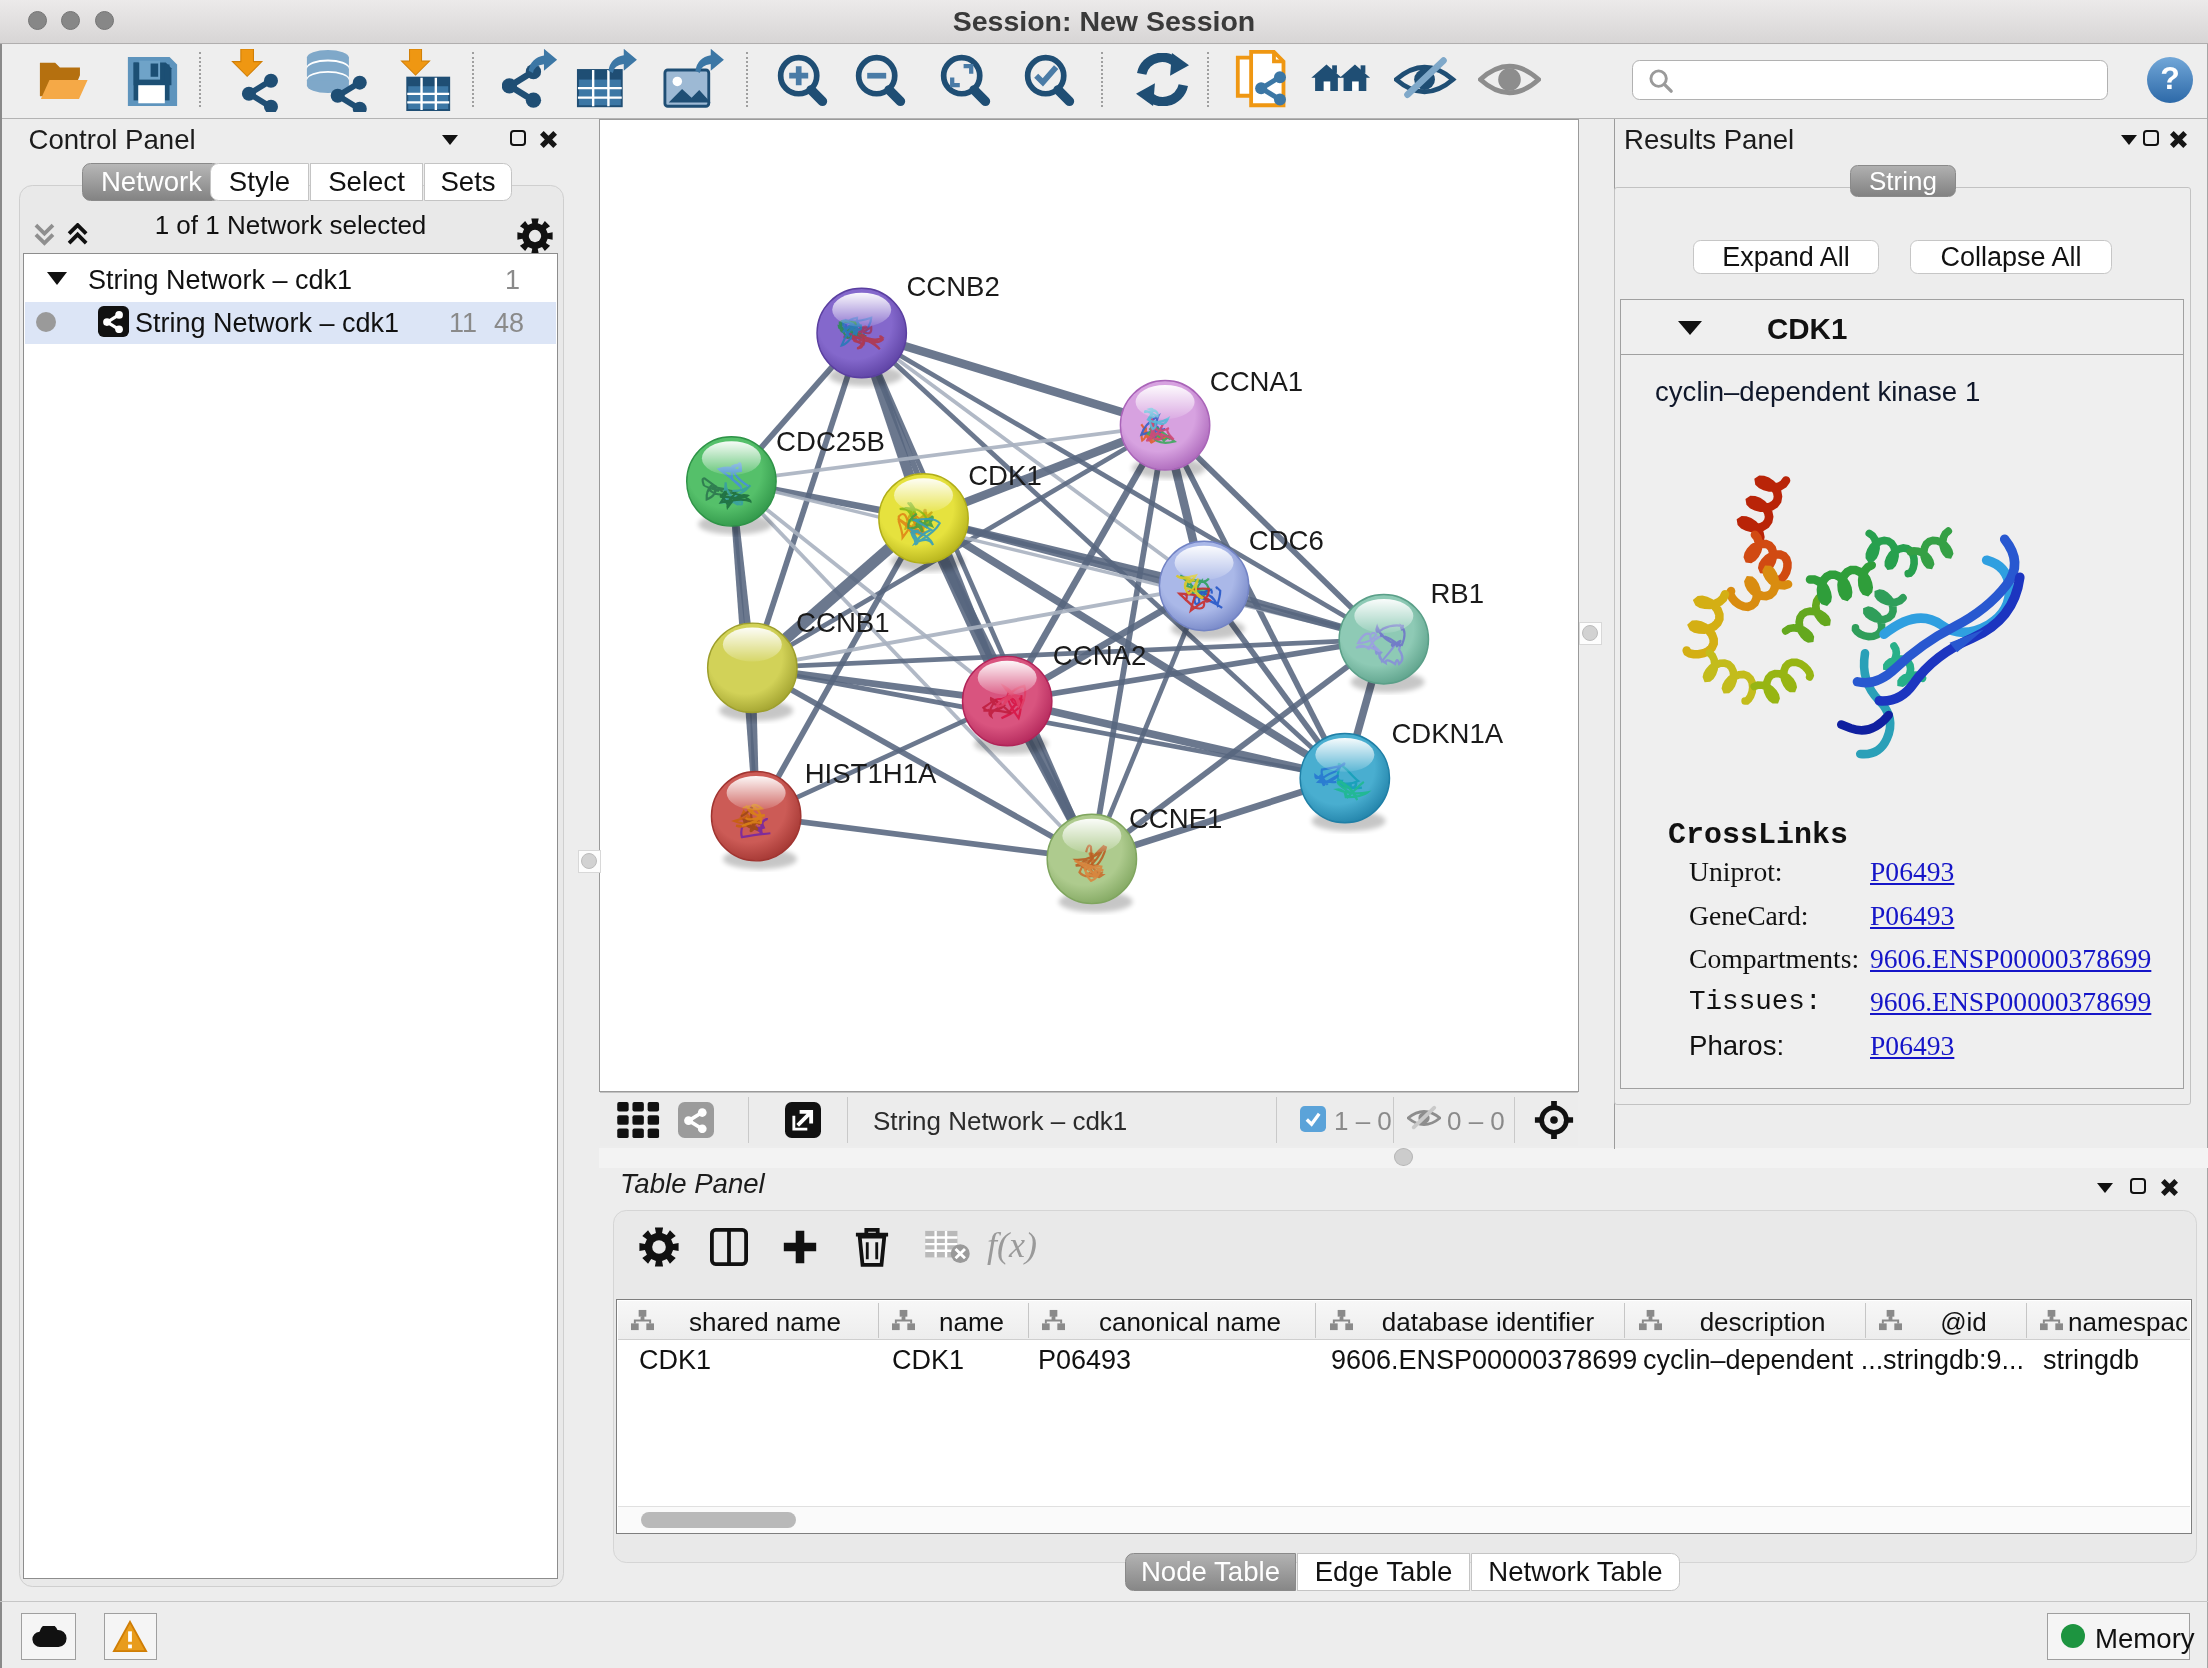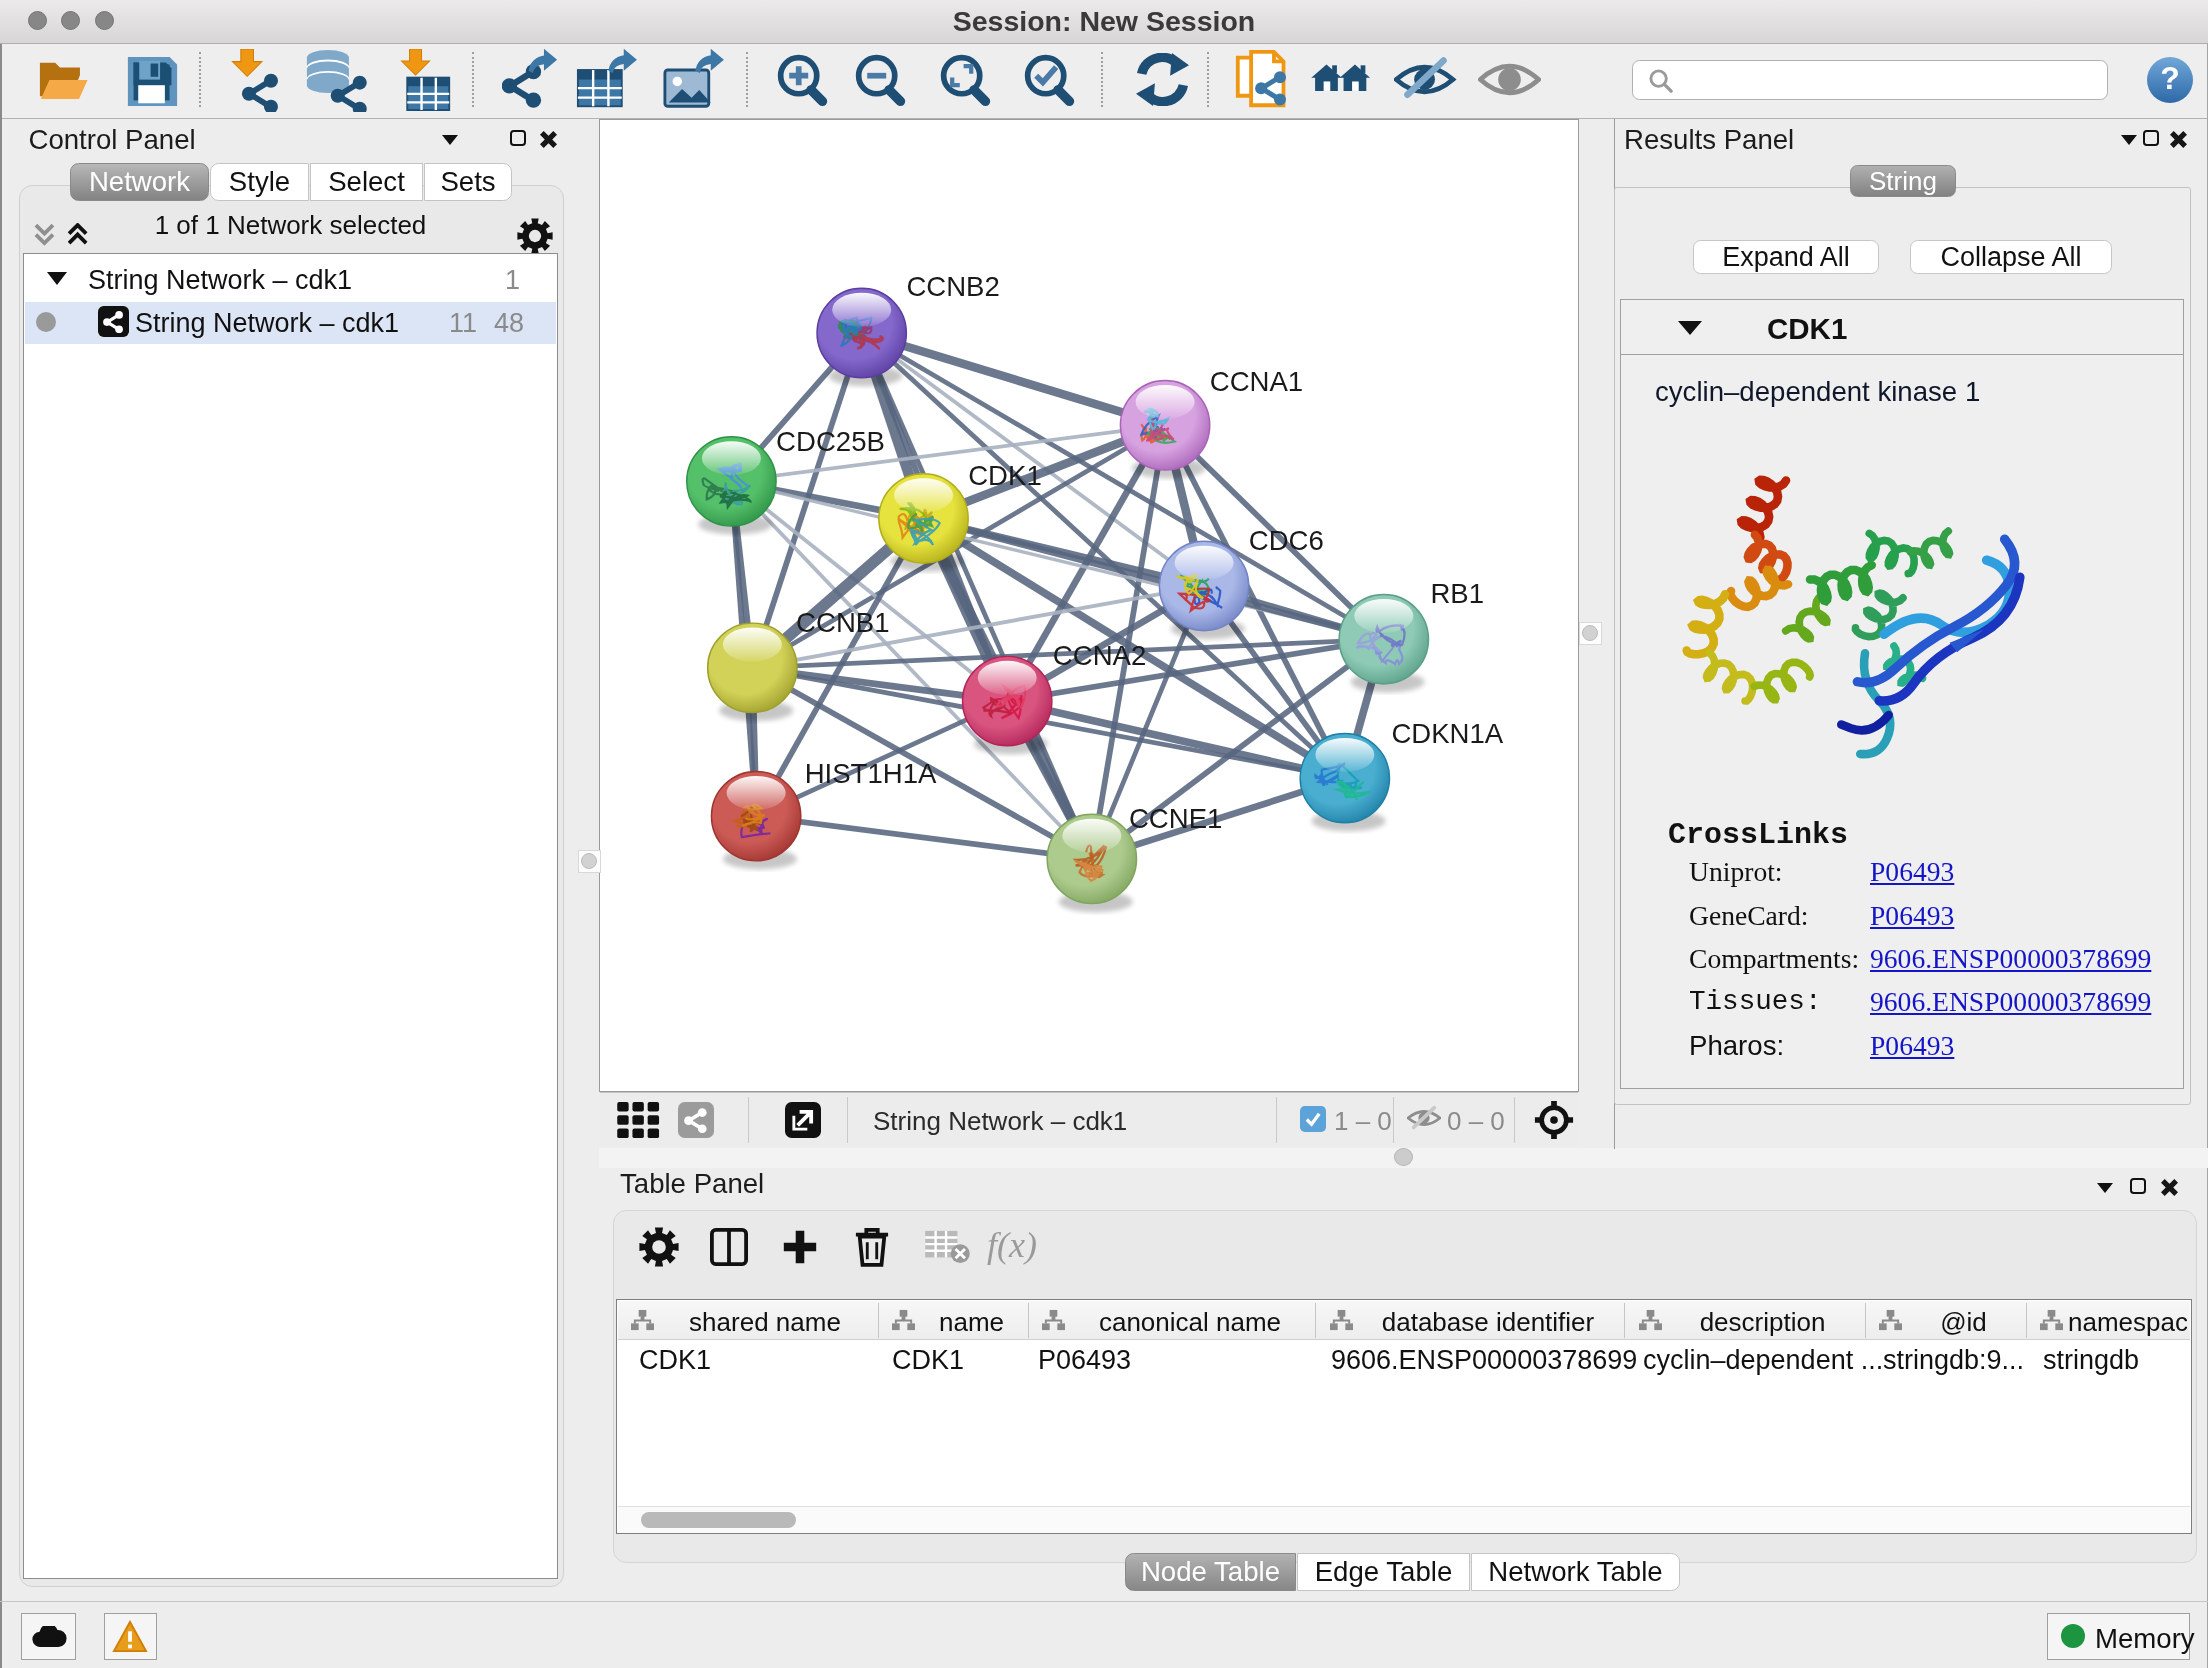--- a/index.html
+++ b/index.html
@@ -3,21 +3,21 @@
 <style>
 *{margin:0;padding:0;box-sizing:border-box;}
 html,body{width:2208px;height:1668px;}
 body{font-family:"Liberation Sans",sans-serif;background:#ededed;position:relative;overflow:hidden;}
 .abs{position:absolute;}
 .panel-title{font-size:27.6px;color:#1c1c1c;}
 .tri{width:0;height:0;border-left:8.6px solid transparent;border-right:8.6px solid transparent;border-top:10.5px solid #111;}
 .sqico{width:16px;height:16px;border:2.9px solid #111;border-radius:3.8px;background:transparent;}
 .sep{border-left:2.9px dotted #9f9f9f;width:0;height:55px;top:52px;}
 .tabbtn{font-size:27.6px;color:#111;background:#fff;border:1px solid #c4c4c4;display:flex;align-items:center;justify-content:center;}
-.tabsel{background:linear-gradient(#b7b7b7,#838383);color:#fff;border-color:#8a8a8a;}
+.tabsel{background:linear-gradient(#b7b7b7,#838383);color:#fff;border-color:#8a8a8a;margin-left:12px;}
 </style></head><body>
 
 <div class="abs" style="left:0;top:0;width:2208px;height:44px;background:linear-gradient(#eceaea,#d7d5d5);border-bottom:1px solid #b0aeae;"></div>
 <div class="abs" style="left:27.6px;top:11.4px;width:19px;height:19px;border-radius:50%;background:#878787;border:1px solid #757575;"></div>
 <div class="abs" style="left:61px;top:11.4px;width:19px;height:19px;border-radius:50%;background:#878787;border:1px solid #757575;"></div>
 <div class="abs" style="left:95px;top:11.4px;width:19px;height:19px;border-radius:50%;background:#878787;border:1px solid #757575;"></div>
 <div class="abs" style="left:0;top:4.8px;width:2208px;text-align:center;font-size:28.5px;font-weight:bold;color:#3a3a3a;">Session: New Session</div>
 <div class="abs" style="left:0;top:45px;width:2208px;height:74px;background:#eeeeee;border-bottom:1.9px solid #b3b3b3;"></div>
 <svg class="abs" style="left:38px;top:57px;" width="61" height="46" viewBox="0 0 64 48">
 <path d="M2 6 h16 l5 5 h21 v8 l-9 22 h-33 z" fill="#b5700f"></path>
@@ -530,21 +530,21 @@
 <div class="abs" style="left:1689px;top:856px;font-family:'Liberation Serif',serif;font-size:27.6px;color:#111;">Uniprot:</div>
 <div class="abs" style="left:1870px;top:856px;font-family:'Liberation Serif',serif;font-size:27.6px;color:#1515c8;text-decoration:underline;">P06493</div>
 <div class="abs" style="left:1689px;top:900px;font-family:'Liberation Serif',serif;font-size:27.6px;color:#111;">GeneCard:</div>
 <div class="abs" style="left:1870px;top:900px;font-family:'Liberation Serif',serif;font-size:27.6px;color:#1515c8;text-decoration:underline;">P06493</div>
 <div class="abs" style="left:1689px;top:943px;font-family:'Liberation Serif',serif;font-size:27.6px;color:#111;">Compartments:</div>
 <div class="abs" style="left:1870px;top:943px;font-family:'Liberation Serif',serif;font-size:27.6px;color:#1515c8;text-decoration:underline;">9606.ENSP00000378699</div>
 <div class="abs" style="left:1689px;top:986px;font-family:Liberation Mono, monospace;font-size:27.6px;color:#111;">Tissues:</div>
 <div class="abs" style="left:1870px;top:986px;font-family:'Liberation Serif',serif;font-size:27.6px;color:#1515c8;text-decoration:underline;">9606.ENSP00000378699</div>
 <div class="abs" style="left:1689px;top:1030px;font-family:Liberation Sans, sans-serif;font-size:27.6px;color:#111;">Pharos:</div>
 <div class="abs" style="left:1870px;top:1030px;font-family:'Liberation Serif',serif;font-size:27.6px;color:#1515c8;text-decoration:underline;">P06493</div>
-<div class="abs panel-title" style="left:620px;top:1168px;">Table Panel</div>
+<div class="abs panel-title" style="left:620px;top:1168px;font-style:italic;">Table Panel</div>
 <div class="abs tri" style="left:2097px;top:1183px;"></div>
 <div class="abs sqico" style="left:2130px;top:1178px;"></div>
 <svg class="abs" style="left:2160px;top:1178px;" width="19" height="19" viewBox="0 0 20 20">
     <path d="M3 3 L17 17 M17 3 L3 17" stroke="#161616" stroke-width="5.5"></path>
   </svg>
 <div class="abs" style="left:613px;top:1210px;width:1584px;height:353px;background:#e9e9e9;border:1px solid #d5d5d5;border-radius:13.3px;"></div>
 <svg class="abs" style="left:639px;top:1227px;" width="40" height="40" viewBox="0 0 38 38">
     <path d="M32.4 16.1 L37.6 15.1 L37.6 22.9 L32.4 21.9 L30.5 26.4 L34.9 29.4 L29.4 34.9 L26.4 30.5 L21.9 32.4 L22.9 37.6 L15.1 37.6 L16.1 32.4 L11.6 30.5 L8.6 34.9 L3.1 29.4 L7.5 26.4 L5.6 21.9 L0.4 22.9 L0.4 15.1 L5.6 16.1 L7.5 11.6 L3.1 8.6 L8.6 3.1 L11.6 7.5 L16.1 5.6 L15.1 0.4 L22.9 0.4 L21.9 5.6 L26.4 7.5 L29.4 3.1 L34.9 8.6 L30.5 11.6 Z" fill="#111"></path>
     <circle cx="19.0" cy="19.0" r="6.5" fill="#e9e9e9"></circle>
   </svg>

